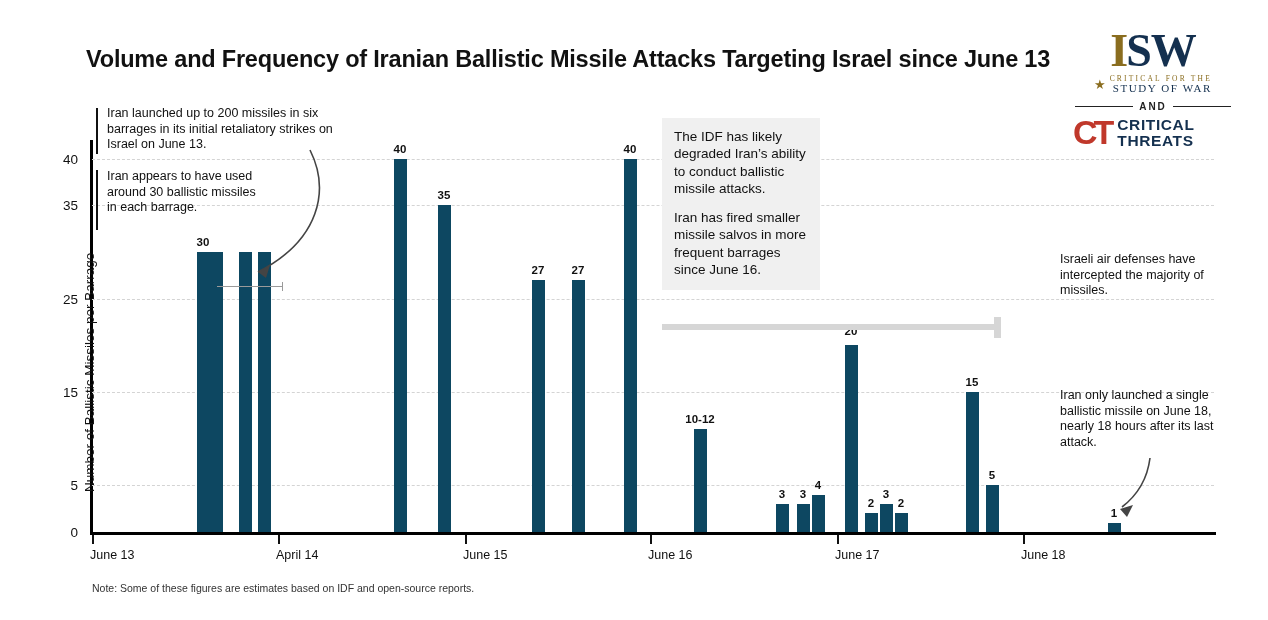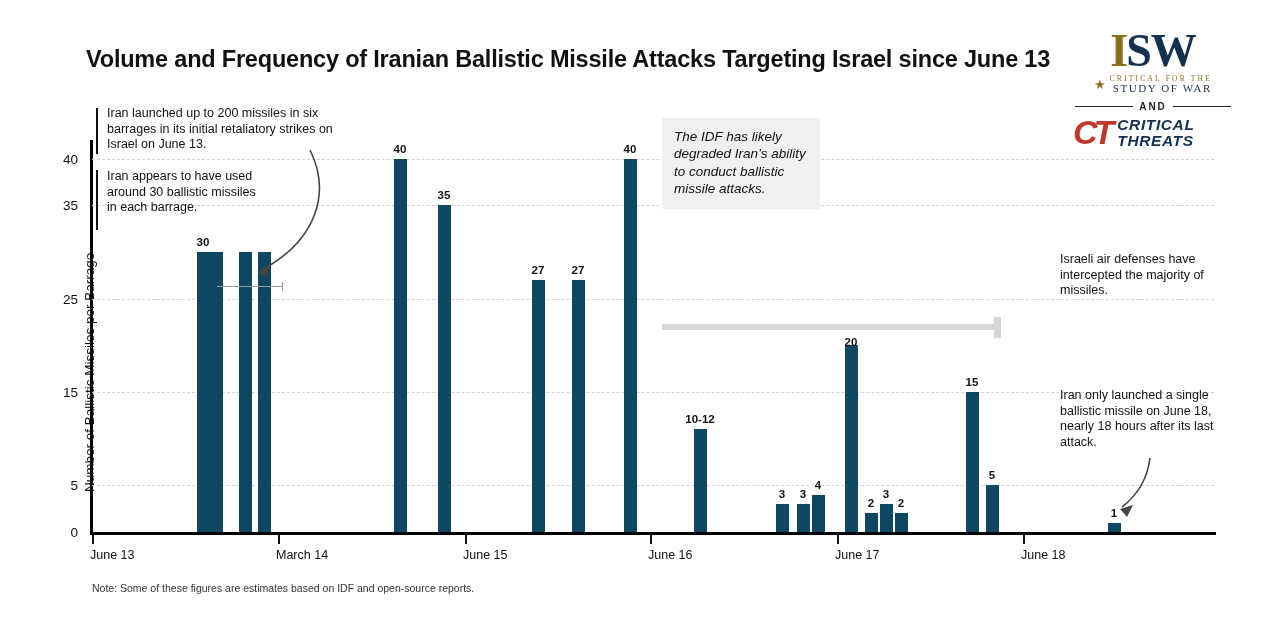--- a/index.html
+++ b/index.html
@@ -40,21 +40,21 @@
   }
   .isw-study{
     font-family:"Liberation Serif", serif;font-size:11px;color:#14304f;
     letter-spacing:1.6px;display:block;text-align:right;
   }
   .logo-and{
     display:flex;align-items:center;gap:6px;margin:7px 2px 5px 2px;
   }
   .logo-and .ln{flex:1;height:1px;background:#222;}
   .logo-and .and-txt{font-size:10px;letter-spacing:2px;color:#222;font-weight:bold;}
-  .logo-ct{display:flex;align-items:center;gap:7px;font-style:italic;}
+  .logo-ct{display:flex;align-items:center;gap:7px;}
   .ct-mark{
     font-family:"Liberation Sans", sans-serif;font-weight:bold;font-size:34px;
     color:#c0382b;line-height:0.86;letter-spacing:-4px;
   }
   .ct-words{line-height:1.0;}
   .ct-words span{
     display:block;font-weight:bold;font-size:15.5px;color:#14304f;letter-spacing:0.6px;
   }
 
   
@@ -90,21 +90,21 @@
 
   
   .anno{
     position:absolute;font-size:12.5px;line-height:1.24;color:#111;
   }
   .anno-rule{position:absolute;width:2px;background:#111;}
   .anno-box{
     position:absolute;background:#f0f0f0;padding:10px 12px 12px 12px;
     font-size:13.5px;line-height:1.28;color:#111;
   }
-  .anno-box p{margin:0;font-style:italic;}
+  .anno-box p{margin:0;}
   .anno-box p + p{margin-top:12px;}
 
   
   .bracket30{position:absolute;left:217px;top:286px;width:66px;height:1px;background:#9a9a9a;}
   .bracket30-cap{position:absolute;left:282px;top:282px;width:1px;height:9px;background:#9a9a9a;}
   .graybar{position:absolute;left:662px;top:324px;width:336px;height:6px;background:#d6d6d6;}
   .graybar-cap{position:absolute;left:994px;top:317px;width:7px;height:21px;background:#d6d6d6;}
 
   .note{
     position:absolute;left:92px;top:582px;font-size:10.5px;color:#333;
@@ -177,40 +177,40 @@
       <div class="barlabel" style="left: 538px; top: 2.66667px;">40</div>
       <div class="bar" style="left: 601.5px; width: 13px; height: 102.667px; bottom: auto; top: 289.333px; background: rgb(13, 71, 97);"></div>
       <div class="barlabel" style="left: 608px; top: 273.333px;">10-12</div>
       <div class="bar" style="left: 683.5px; width: 13px; height: 28px; bottom: auto; top: 364px; background: rgb(13, 71, 97);"></div>
       <div class="barlabel" style="left: 690px; top: 348px;">3</div>
       <div class="bar" style="left: 704.5px; width: 13px; height: 28px; bottom: auto; top: 364px; background: rgb(13, 71, 97);"></div>
       <div class="barlabel" style="left: 711px; top: 348px;">3</div>
       <div class="bar" style="left: 719.5px; width: 13px; height: 37.3333px; bottom: auto; top: 354.667px; background: rgb(13, 71, 97);"></div>
       <div class="barlabel" style="left: 726px; top: 338.667px;">4</div>
       <div class="bar" style="left: 752.5px; width: 13px; height: 186.667px; bottom: auto; top: 205.333px; background: rgb(13, 71, 97);"></div>
-      <div class="barlabel" style="left: 759px; top: 196px;">20</div>
+      <div class="barlabel" style="left: 759px; top: 185px;">20</div>
       <div class="bar" style="left: 772.5px; width: 13px; height: 18.6667px; bottom: auto; top: 373.333px; background: rgb(13, 71, 97);"></div>
       <div class="barlabel" style="left: 779px; top: 357.333px;">2</div>
       <div class="bar" style="left: 787.5px; width: 13px; height: 28px; bottom: auto; top: 364px; background: rgb(13, 71, 97);"></div>
       <div class="barlabel" style="left: 794px; top: 348px;">3</div>
       <div class="bar" style="left: 802.5px; width: 13px; height: 18.6667px; bottom: auto; top: 373.333px; background: rgb(13, 71, 97);"></div>
       <div class="barlabel" style="left: 809px; top: 357.333px;">2</div>
       <div class="bar" style="left: 873.5px; width: 13px; height: 140px; bottom: auto; top: 252px; background: rgb(13, 71, 97);"></div>
       <div class="barlabel" style="left: 880px; top: 236px;">15</div>
       <div class="bar" style="left: 893.5px; width: 13px; height: 46.6667px; bottom: auto; top: 345.333px; background: rgb(13, 71, 97);"></div>
       <div class="barlabel" style="left: 900px; top: 329.333px;">5</div>
       <div class="bar" style="left: 1015.5px; width: 13px; height: 9.33333px; bottom: auto; top: 382.667px; background: rgb(13, 71, 97);"></div>
       <div class="barlabel" style="left: 1022px; top: 366.667px;">1</div>
     </div>
 
   <div id="xticks-layer">
       <div class="xtick" style="left: 92px;"></div>
       <div class="xtick-lab" style="left: 90px;">June 13</div>
       <div class="xtick" style="left: 278px;"></div>
-      <div class="xtick-lab" style="left: 276px;">March 14</div>
+      <div class="xtick-lab" style="left: 276px;">April 14</div>
       <div class="xtick" style="left: 465px;"></div>
       <div class="xtick-lab" style="left: 463px;">June 15</div>
       <div class="xtick" style="left: 650px;"></div>
       <div class="xtick-lab" style="left: 648px;">June 16</div>
       <div class="xtick" style="left: 837px;"></div>
       <div class="xtick-lab" style="left: 835px;">June 17</div>
       <div class="xtick" style="left: 1023px;"></div>
       <div class="xtick-lab" style="left: 1021px;">June 18</div>
     </div>
 
@@ -223,20 +223,21 @@
   <svg class="arrow" style="left:0;top:0;width:1268px;height:620px;">
     <path d="M310,150 C330,190 320,240 258,272" fill="none" stroke="#444" stroke-width="1.6"></path>
     <path d="M258,272 L270,265 L266,278 Z" fill="#444"></path>
   </svg>
 
   <div class="bracket30"></div>
   <div class="bracket30-cap"></div>
 
   <div class="anno-box" style="left:662px;top:118px;width:134px;">
     <p>The IDF has likely degraded Iran’s ability to conduct ballistic missile attacks.</p>
+    <p>Iran has fired smaller missile salvos in more frequent barrages since June 16.</p>
   </div>
   <div class="graybar"></div>
   <div class="graybar-cap"></div>
 
   <div class="anno" style="left:1060px;top:252px;width:160px;">Israeli air defenses have intercepted the majority of missiles.</div>
   <div class="anno" style="left:1060px;top:388px;width:160px;">Iran only launched a single ballistic missile on June 18, nearly 18 hours after its last attack.</div>
 
   <svg class="arrow" style="left:0;top:0;width:1268px;height:620px;">
     <path d="M1150,458 C1147,482 1135,497 1122,507" fill="none" stroke="#444" stroke-width="1.6"></path>
     <path d="M1120,509 L1133,505 L1127,517 Z" fill="#444"></path>

